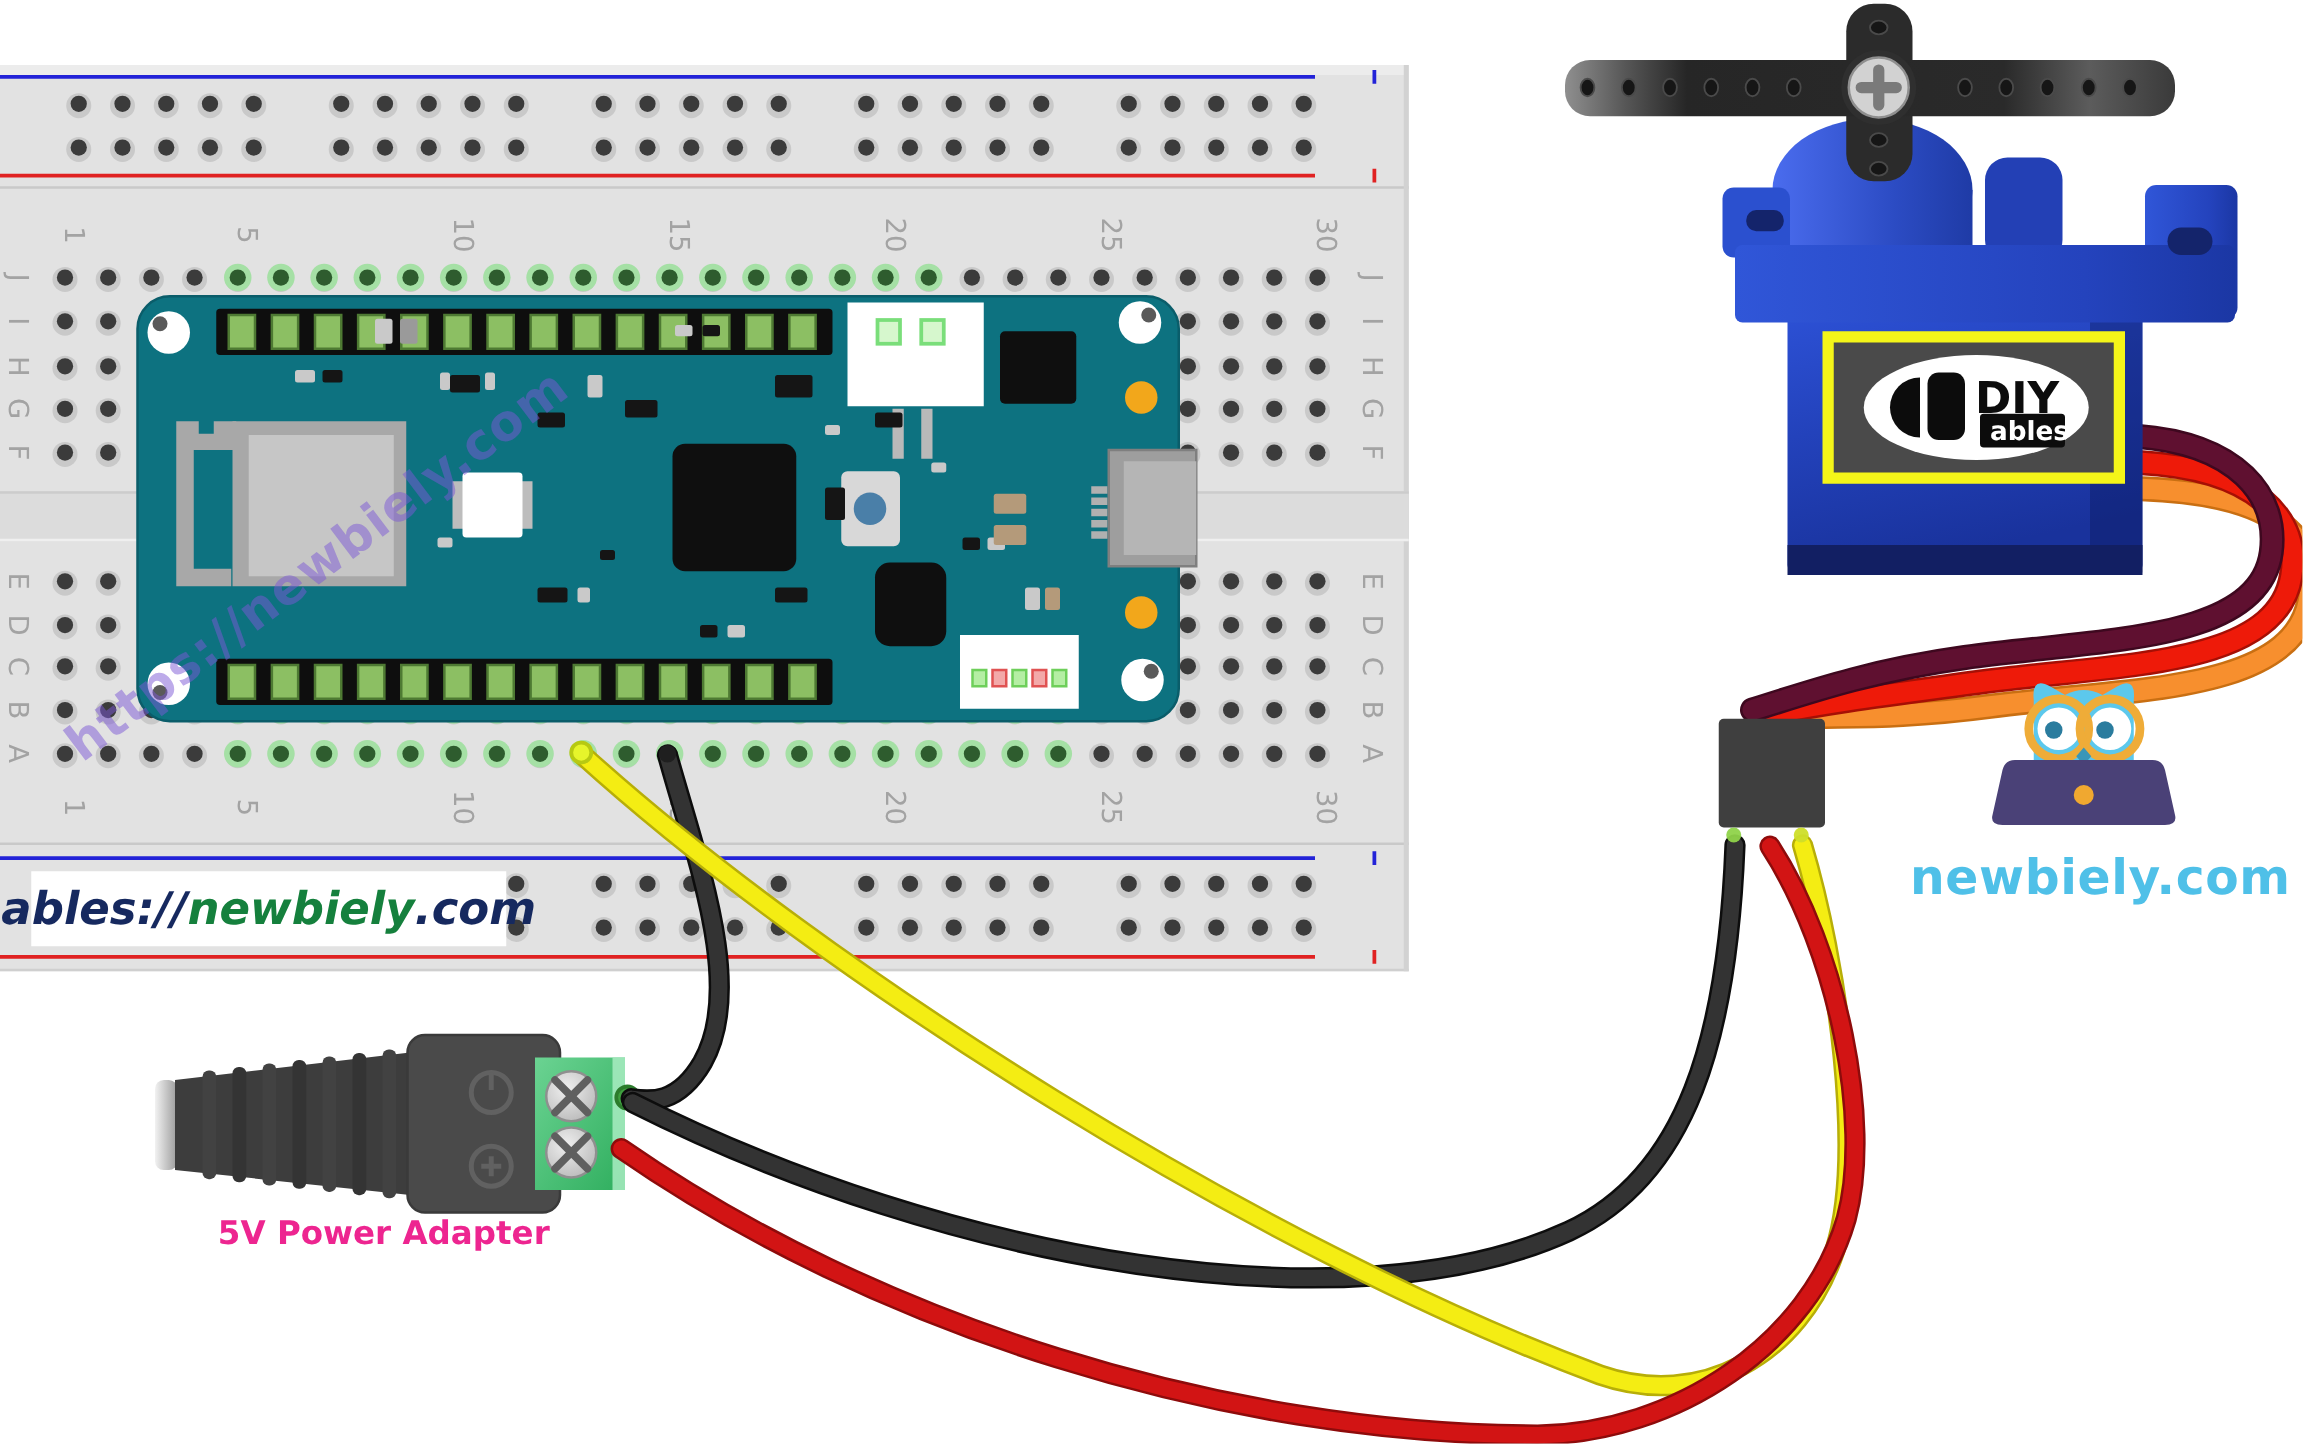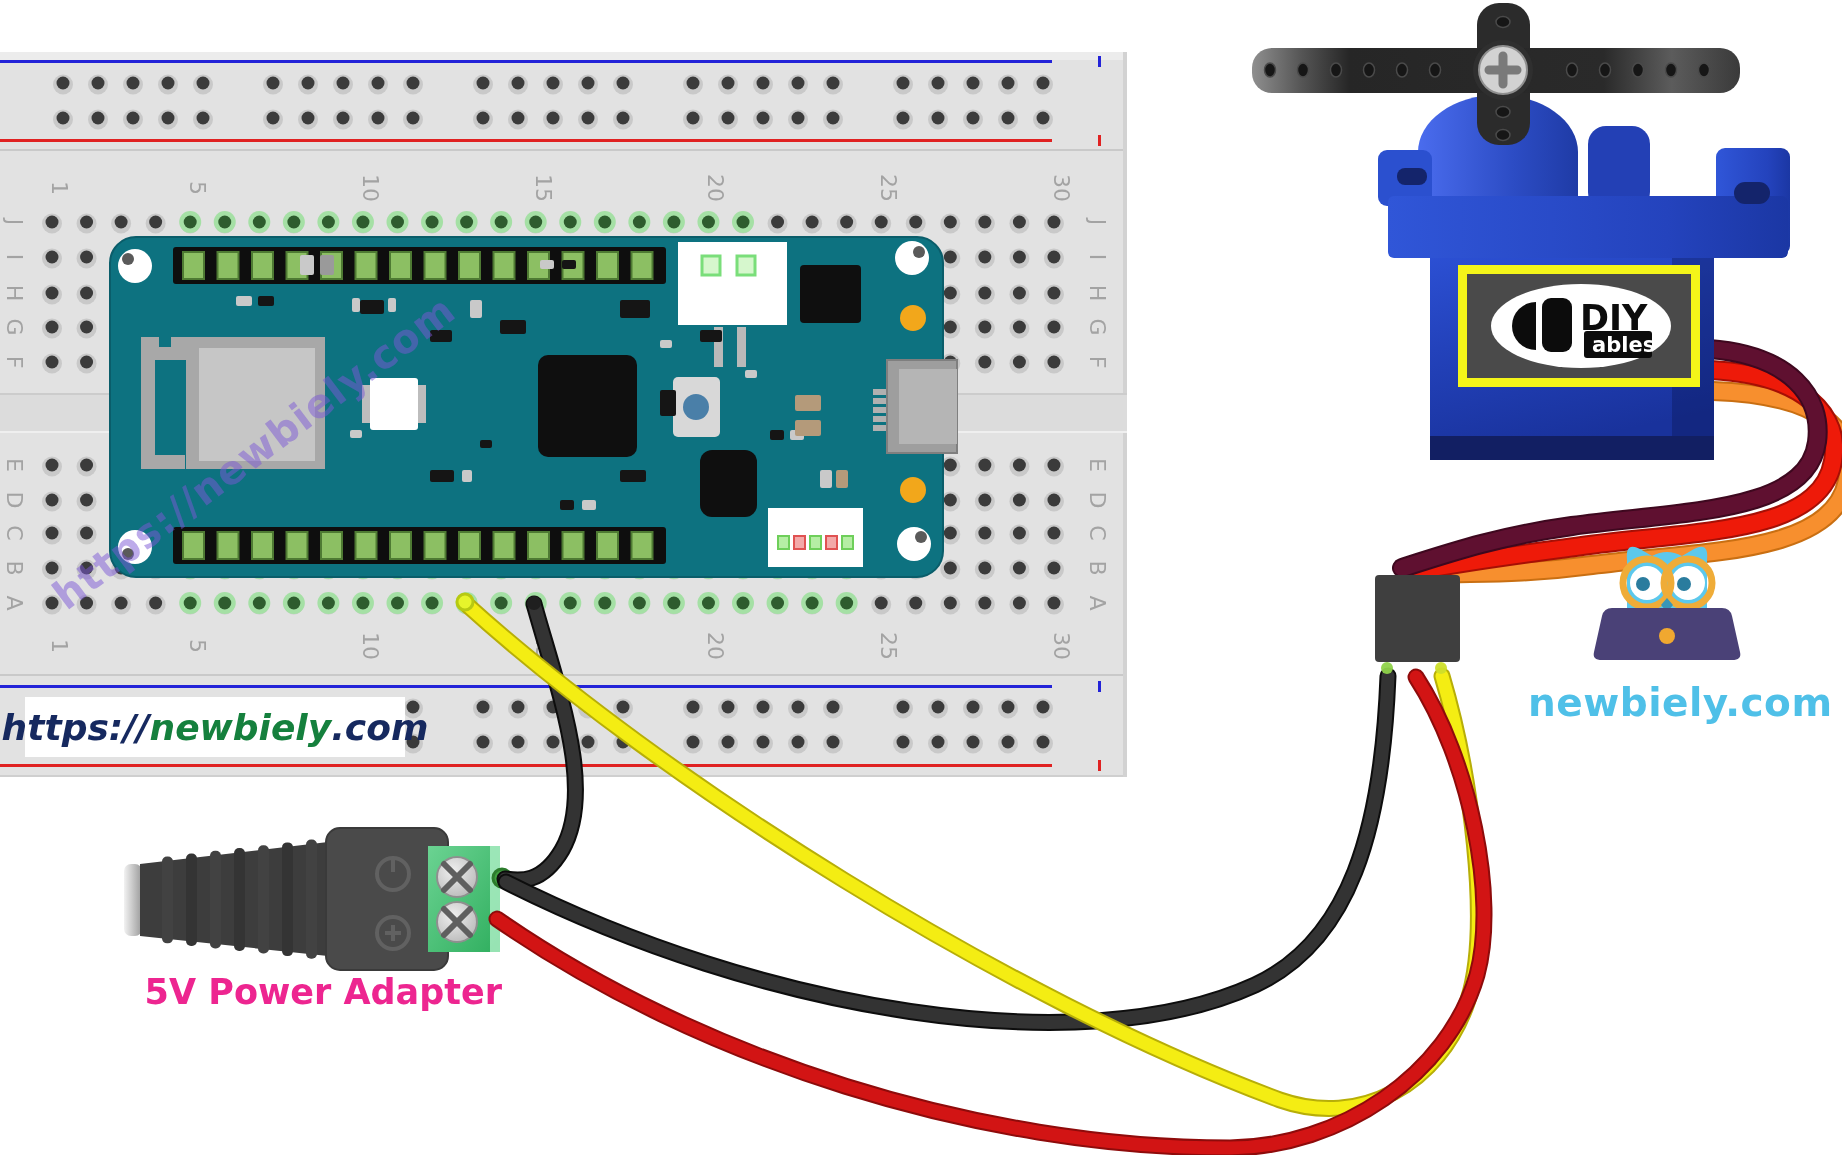--- a/index.html
+++ b/index.html
@@ -7,22 +7,22 @@
          font-family:"DejaVu Sans","Liberation Sans",sans-serif;}
   .stage svg{position:absolute;left:0;top:0;}
   .watermark{position:absolute;left:58px;top:577px;width:620px;
              transform:rotate(-37deg);transform-origin:left center;
              font-size:40px;font-weight:700;color:rgba(124,88,214,0.5);
              letter-spacing:1px;pointer-events:none;}
   .url-label{position:absolute;left:25px;top:697px;width:380px;height:60px;
              background:#ffffff;display:flex;align-items:center;justify-content:center;
              font-style:italic;font-weight:700;font-size:36px;color:#16295f;}
   .url-label .hl{color:#15803d;}
-  .power-label{position:absolute;left:112px;top:972px;width:390px;text-align:right;
-               font-size:35px;font-weight:700;color:#ed2590;}
+  .power-label{position:absolute;left:112px;top:972px;width:390px;text-align:center;
+               font-size:26px;font-weight:700;color:#ed2590;}
   .brand{position:absolute;left:1528px;top:680px;width:280px;text-align:center;
          font-size:39px;font-weight:700;color:#4fc0e8;letter-spacing:0.5px;}
   text.bb-label{font-family:"DejaVu Sans","Liberation Sans",sans-serif;font-size:22px;fill:#a3a3a3;}
   text.diy{font-family:"DejaVu Sans","Liberation Sans",sans-serif;font-size:35px;font-weight:700;fill:#0c0c0c;}
   text.ables{font-family:"DejaVu Sans","Liberation Sans",sans-serif;font-size:21px;font-weight:700;fill:#ffffff;}
 </style>
 </head>
 <body>
 
 <div class="stage">
@@ -1247,19 +1247,19 @@
       <line x1="1664" y1="578" x2="1671" y2="578"></line>
     </g>
     <path d="M1667,598 l6,7 -6,7 -6,-7 Z" fill="#3996b8"></path>
     <path d="M1612,608 h110 q8,0 10,8 l8,36 q2,8 -8,8 h-130 q-10,0 -8,-8 l8,-36 q2,-8 10,-8 Z" fill="#4a4177"></path>
     <circle cx="1667" cy="636" r="8" fill="#f0a830"></circle>
   </g>
 </svg>
 
 <div class="watermark">https://newbiely.com</div>
 <div class="url-label">
-      <span>https://</span>
+      <span>ables://</span>
       <span class="hl">newbiely</span>
       <span>.com</span>
     </div>
 <div class="power-label">5V Power Adapter</div>
 <div class="brand">newbiely.com</div>
 </div>
 
 </body></html>

